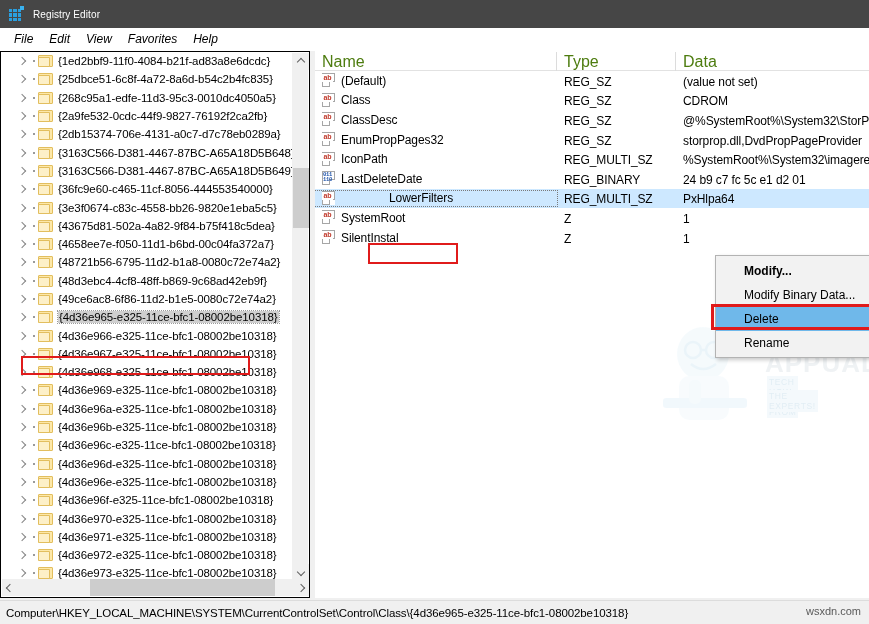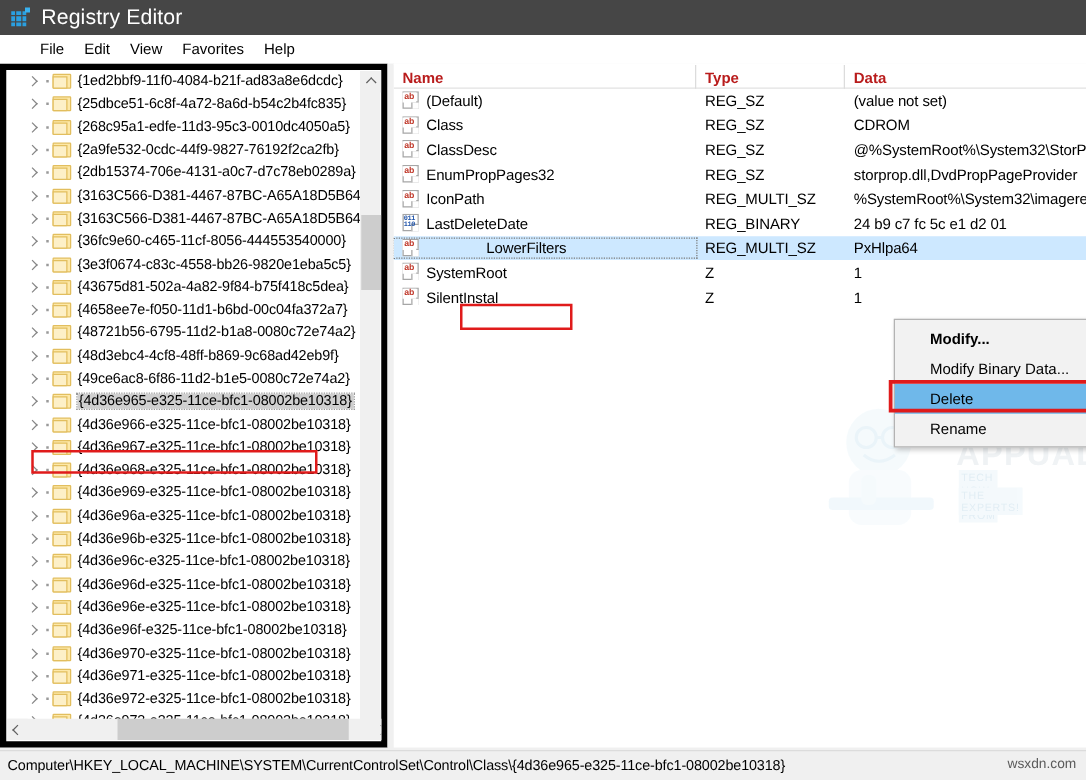--- a/index.html
+++ b/index.html
@@ -39,33 +39,34 @@
     grid-template-rows: repeat(3, 1fr);
     gap: 1px;
   }
   .app-icon .grid i { background: #2a9fe0; display: block; }
   .app-icon .dot {
     position: absolute; right: 0px; top: 0px;
     width: 4px; height: 4px; background: #39b2f0;
   }
   .title-text {
     color: #ffffff;
-    font-size: 17px;
+    font-size: 10px;
     letter-spacing: 0.1px;
     font-family: "Liberation Sans", sans-serif;
   }
 
   
   .menubar {
     position: absolute; left: 0; top: 28px;
     width: 869px; height: 23px;
     background: #ffffff;
     display: flex; align-items: center;
-    padding-left: 24px;
+    padding-left: 6px;
     border-bottom: 1px solid #ffffff;
+    font-style: italic;
   }
   .menu-item {
     font-size: 12px;
     color: #000000;
     padding: 2px 8px;
     cursor: default;
     white-space: nowrap;
   }
 
   
@@ -73,21 +74,21 @@
     position: absolute; left: 0; top: 51px;
     width: 869px; height: 547px;
     background: #f0f0f0;
   }
 
   
   .tree-pane {
     position: absolute; left: 0; top: 0;
     width: 310px; height: 547px;
     background: #ffffff;
-    border: 5px solid #000000;
+    border: 1px solid #000000;
     overflow: hidden;
   }
   .tree-rows {
     position: absolute; left: 0; top: 0;
     width: 294px; height: 528px;
     overflow: hidden;
   }
   .tree-row {
     position: relative;
     height: 18.3px;
@@ -223,27 +224,26 @@
     overflow: hidden;
   }
   .list-header {
     position: relative;
     height: 19px;
     background: #ffffff;
     display: flex;
     border-bottom: 1px solid #e2e2e2;
   }
   .hdr-cell {
-    font-size: 12px;
-    color: #b91c1c;
+    font-size: 16px;
+    color: #4d7c0f;
     padding-left: 7px;
     display: flex; align-items: center;
     border-right: 1px solid #dcdcdc;
     height: 19px;
-    font-weight: bold;
   }
   .hdr-name { width: 242px; }
   .hdr-type { width: 119px; }
   .hdr-data { width: 193px; border-right: none; }
 
   .list-row {
     position: relative;
     height: 19.6px;
     display: flex;
     align-items: center;

